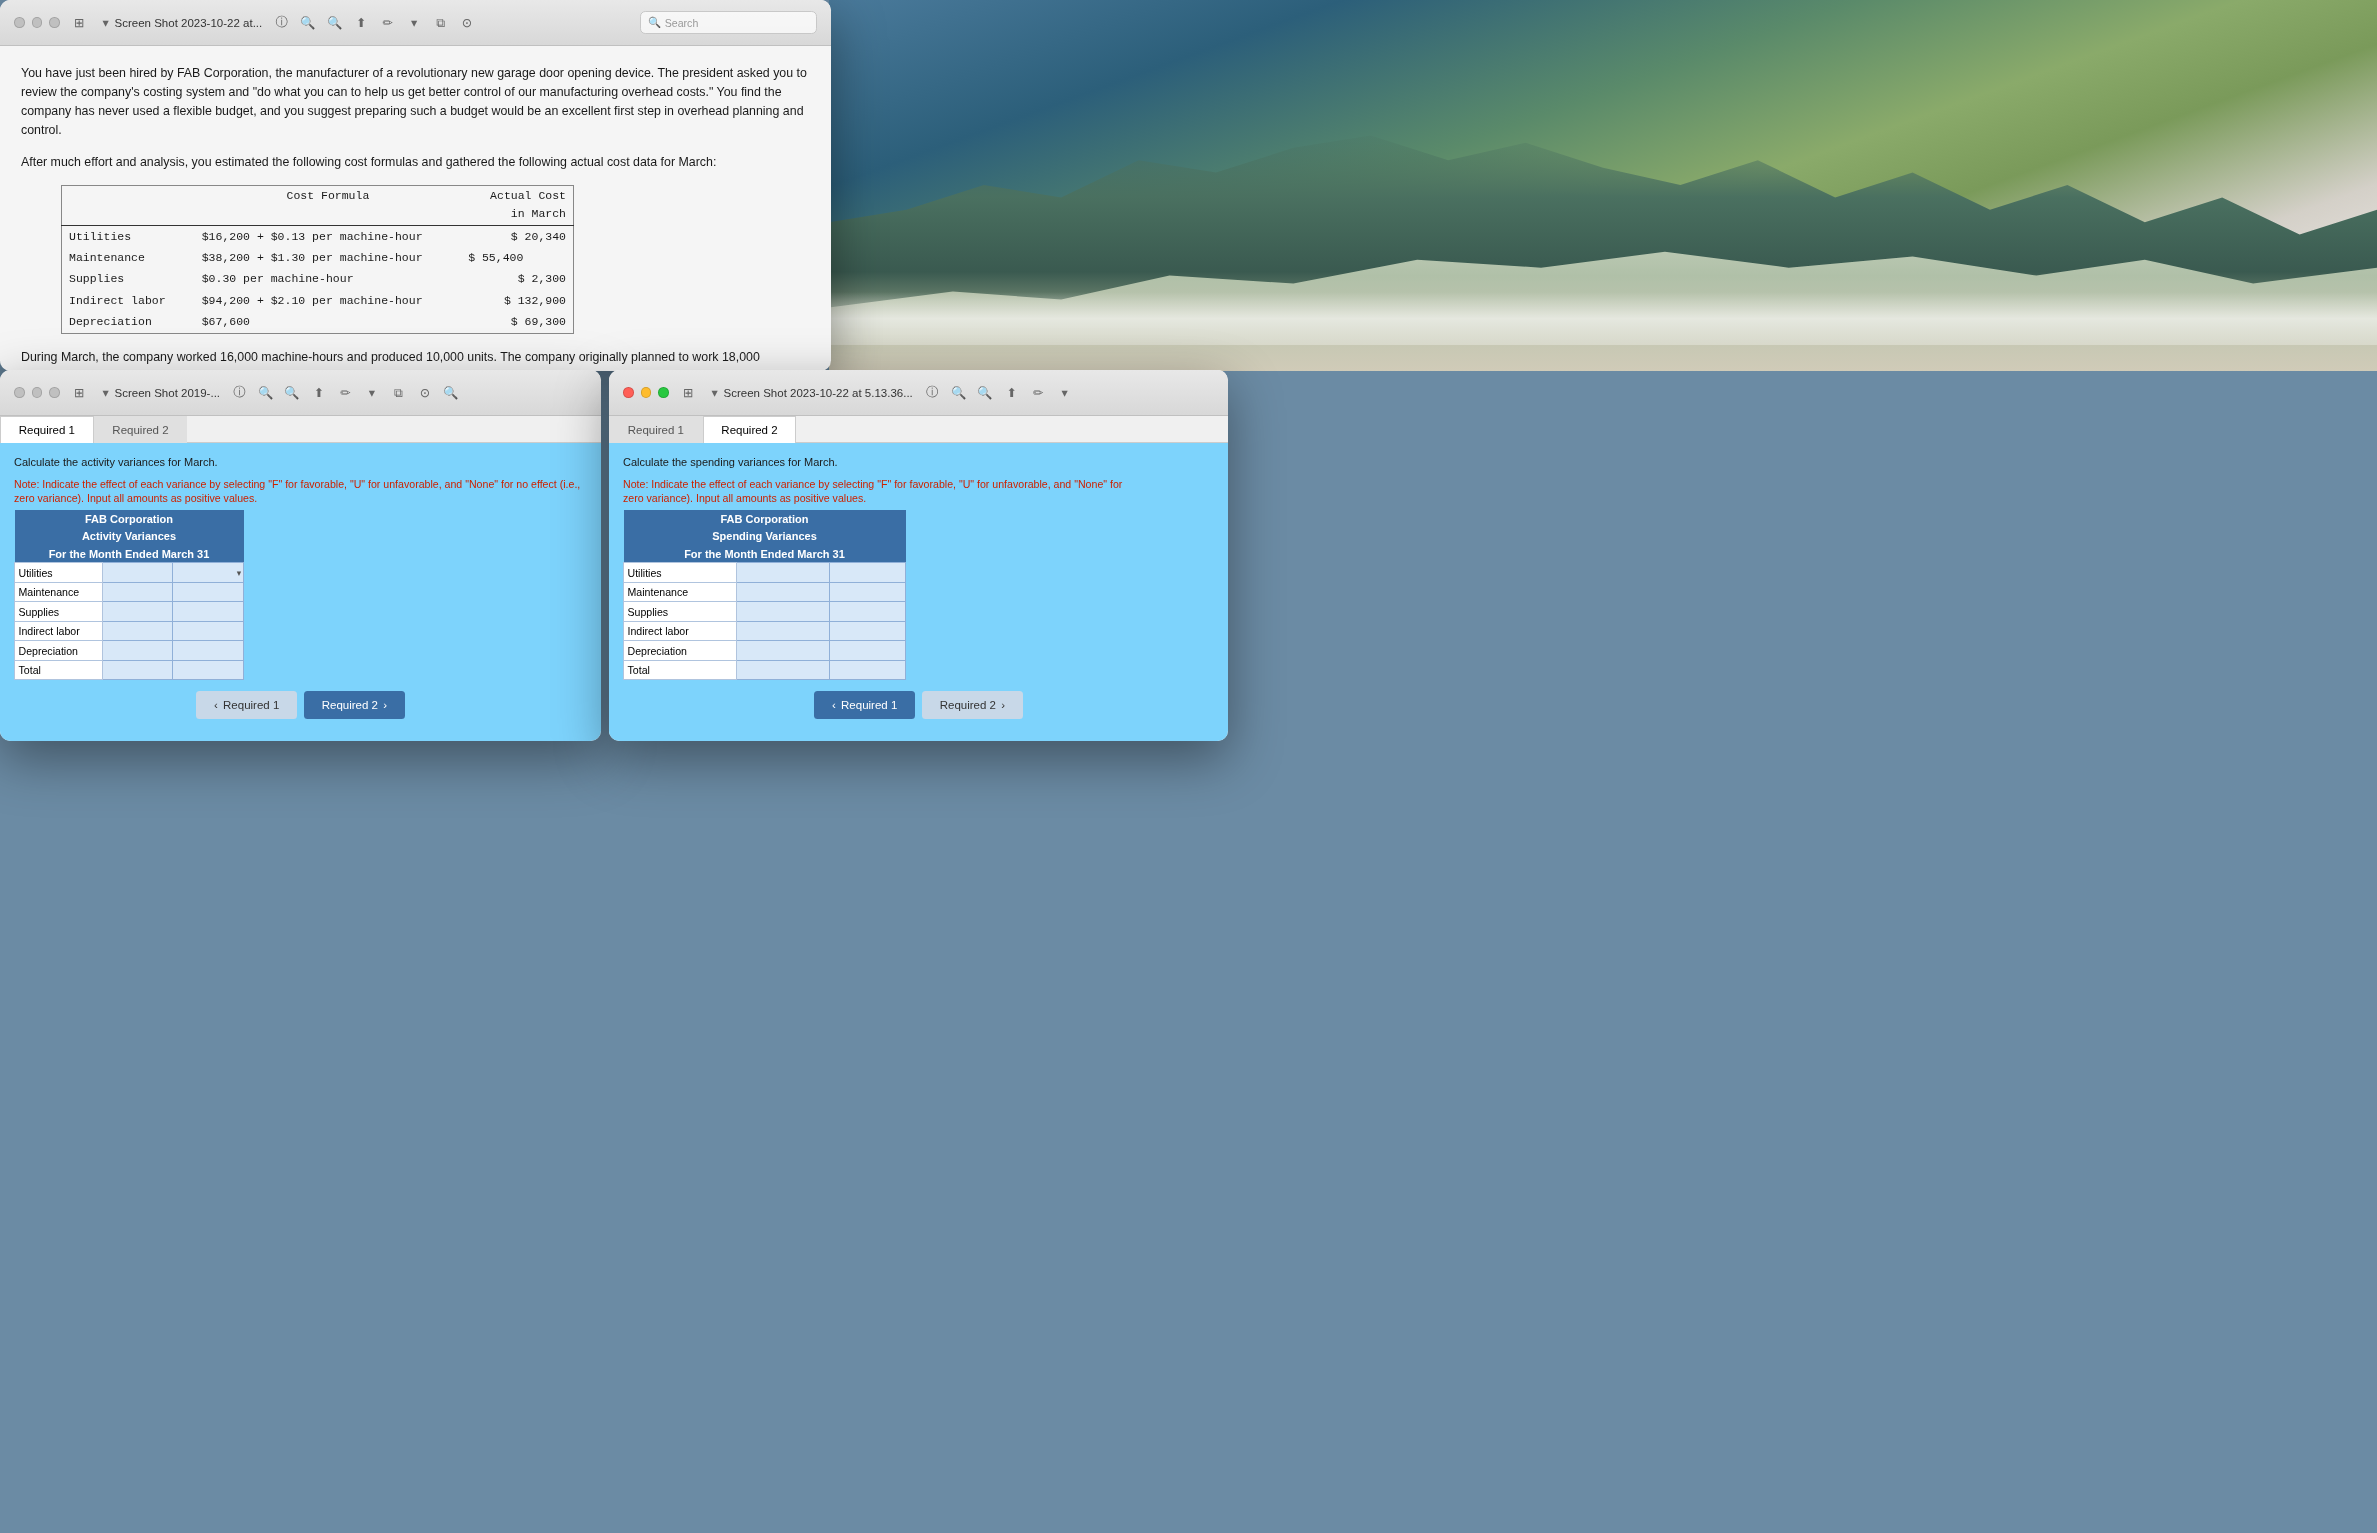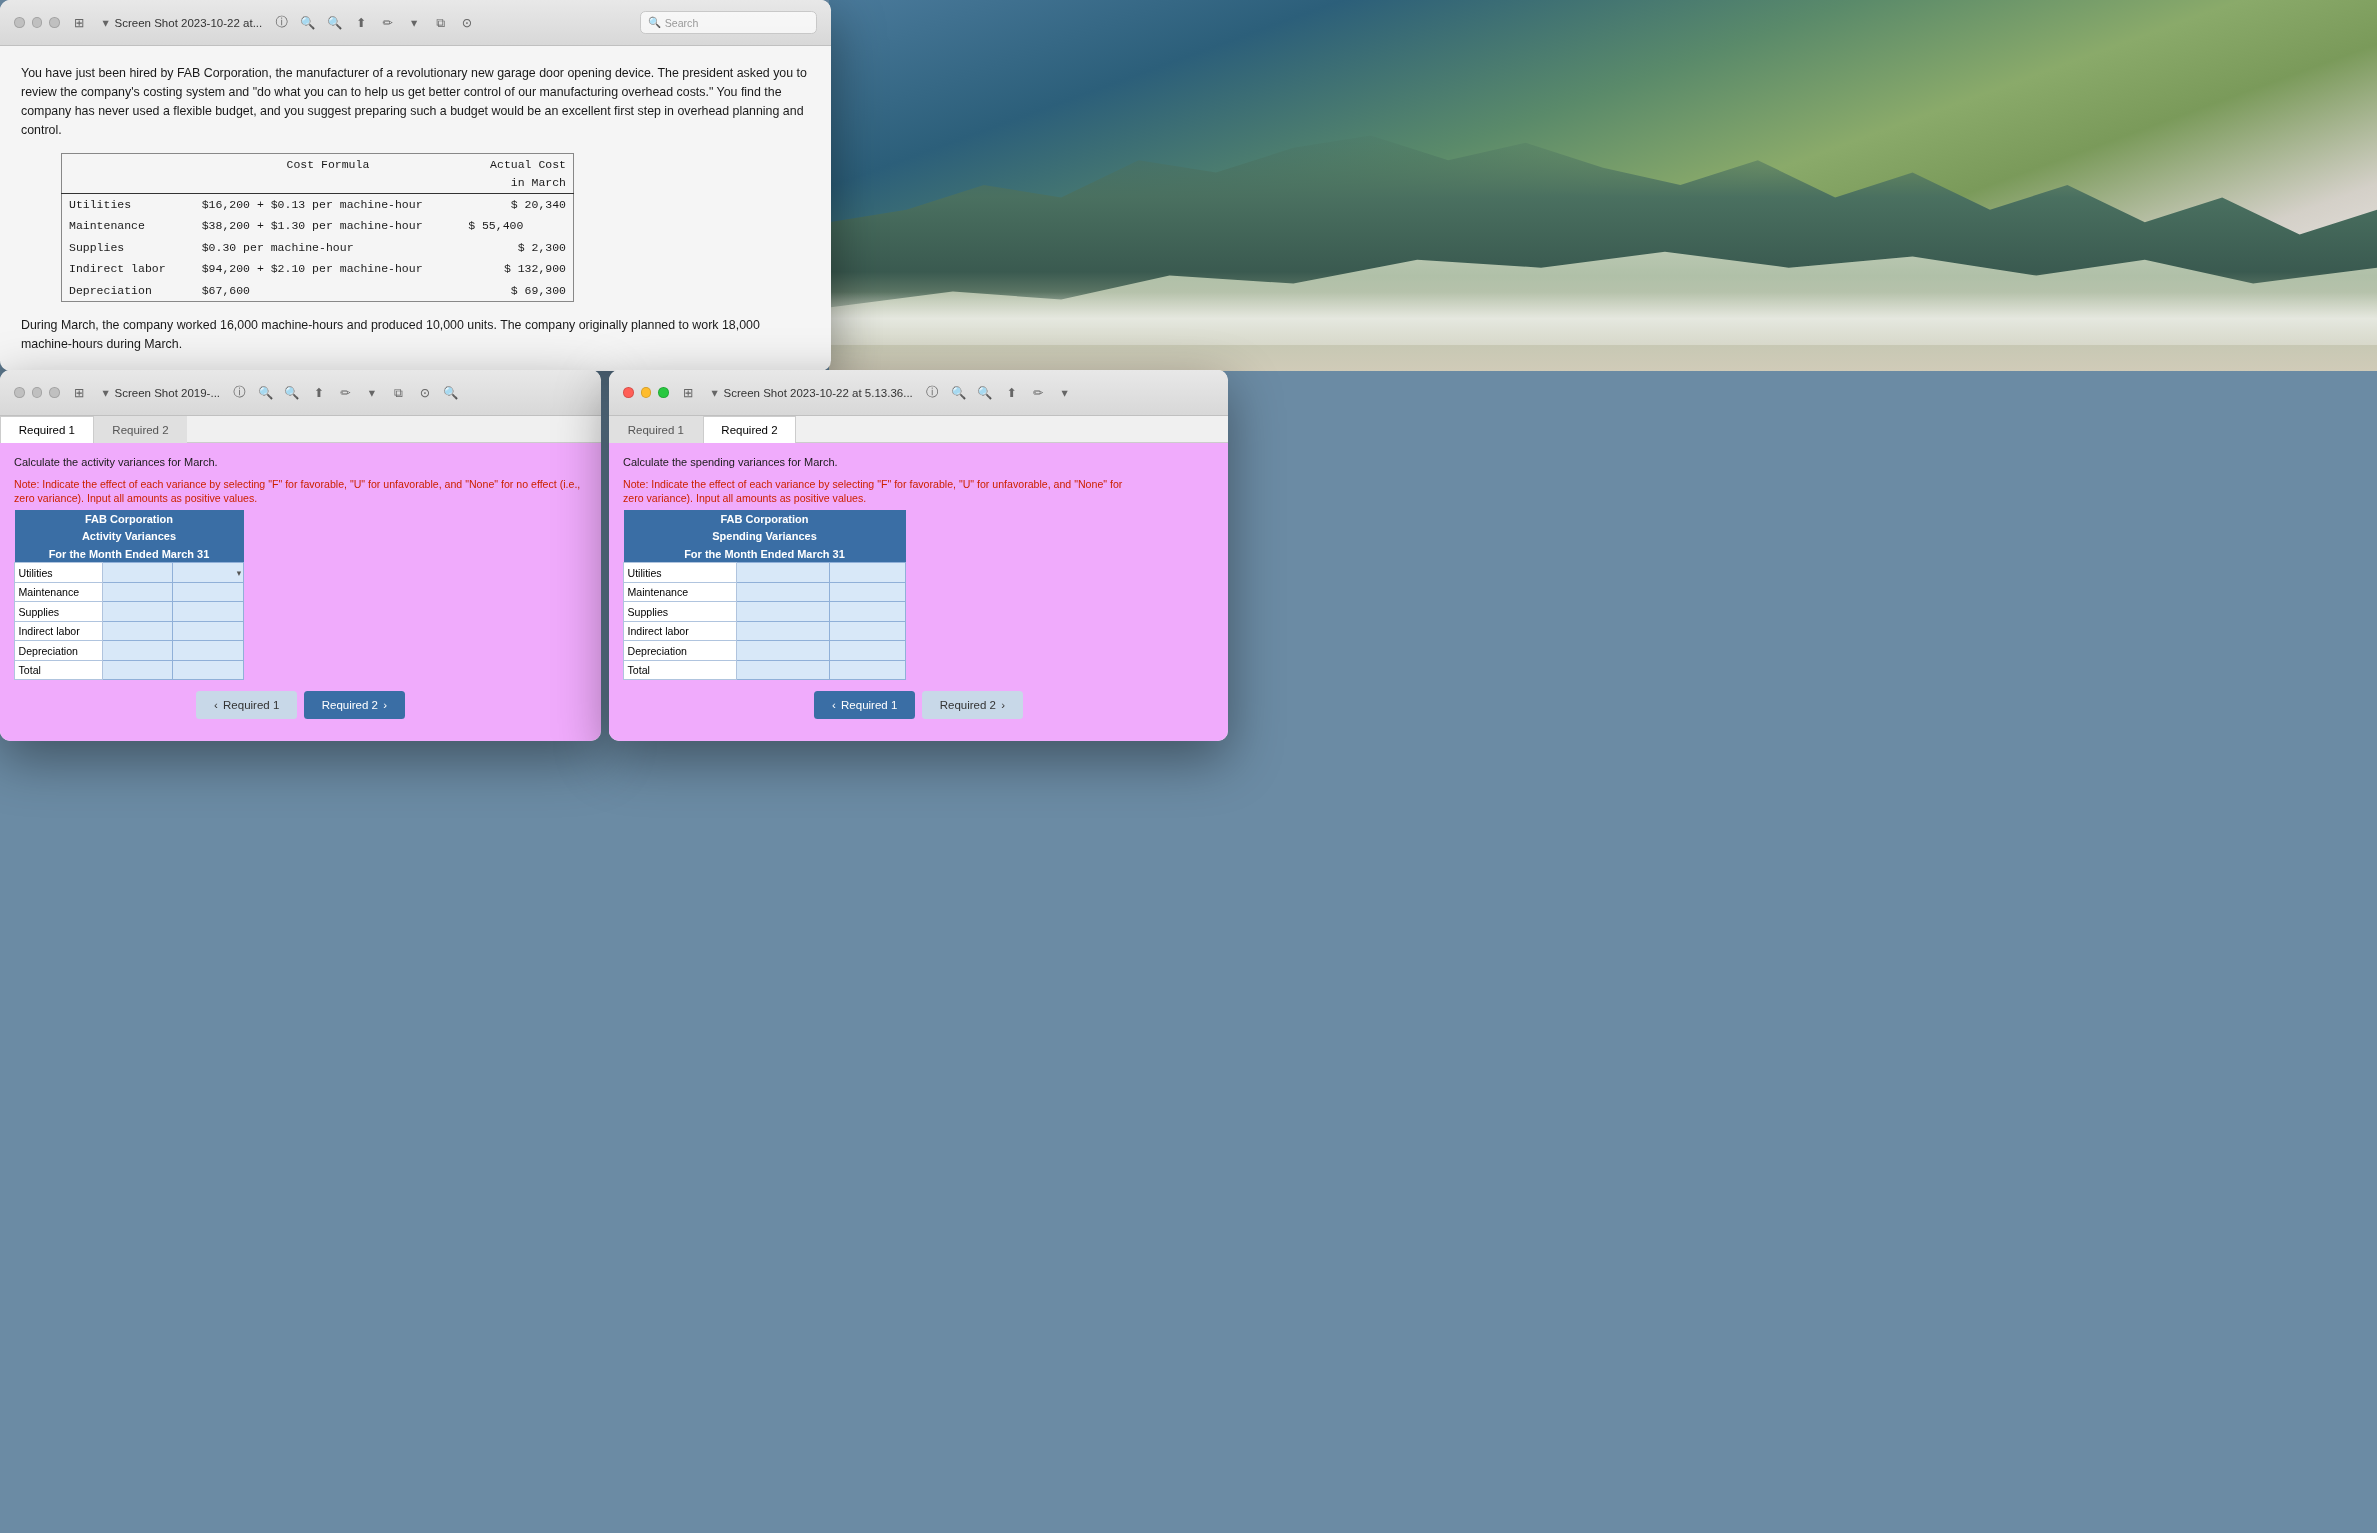--- a/index.html
+++ b/index.html
@@ -175,21 +175,21 @@
 
     
     .window-spending {
       left: 609px;
       top: 370px;
       width: 619px;
       height: 371px;
     }
 
     .window-content {
-      background: #f0abfc;
+      background: #7dd3fc;
       height: calc(100% - 46px);
       overflow: hidden;
     }
 
     
     .tabs-bar {
       display: flex;
       border-bottom: 0.9px solid #ccc;
       background: #f0f0f0;
     }
@@ -355,20 +355,21 @@
     </div>
     <div class="titlebar-right">
       <div class="search-bar">
         <span>🔍</span>
         <span>Search</span>
       </div>
     </div>
   </div>
   <div class="doc-content">
     <p>You have just been hired by FAB Corporation, the manufacturer of a revolutionary new garage door opening device. The president asked you to review the company's costing system and "do what you can to help us get better control of our manufacturing overhead costs." You find the company has never used a flexible budget, and you suggest preparing such a budget would be an excellent first step in overhead planning and control.</p>
+    <p>After much effort and analysis, you estimated the following cost formulas and gathered the following actual cost data for March:</p>
 
     <table class="cost-table" style="border:0.9px solid #888;margin-left:40px;">
       <tbody>
           <tr class="header-row">
         <td style="width:115px;"></td>
         <td style="width:230px; text-align:center; border-bottom:0.9px solid #333;">Cost Formula</td>
         <td style="width:97px; text-align:right; border-bottom:0.9px solid #333; white-space:pre-line;">Actual Cost
 in March</td>
       </tr>
       <tr>

